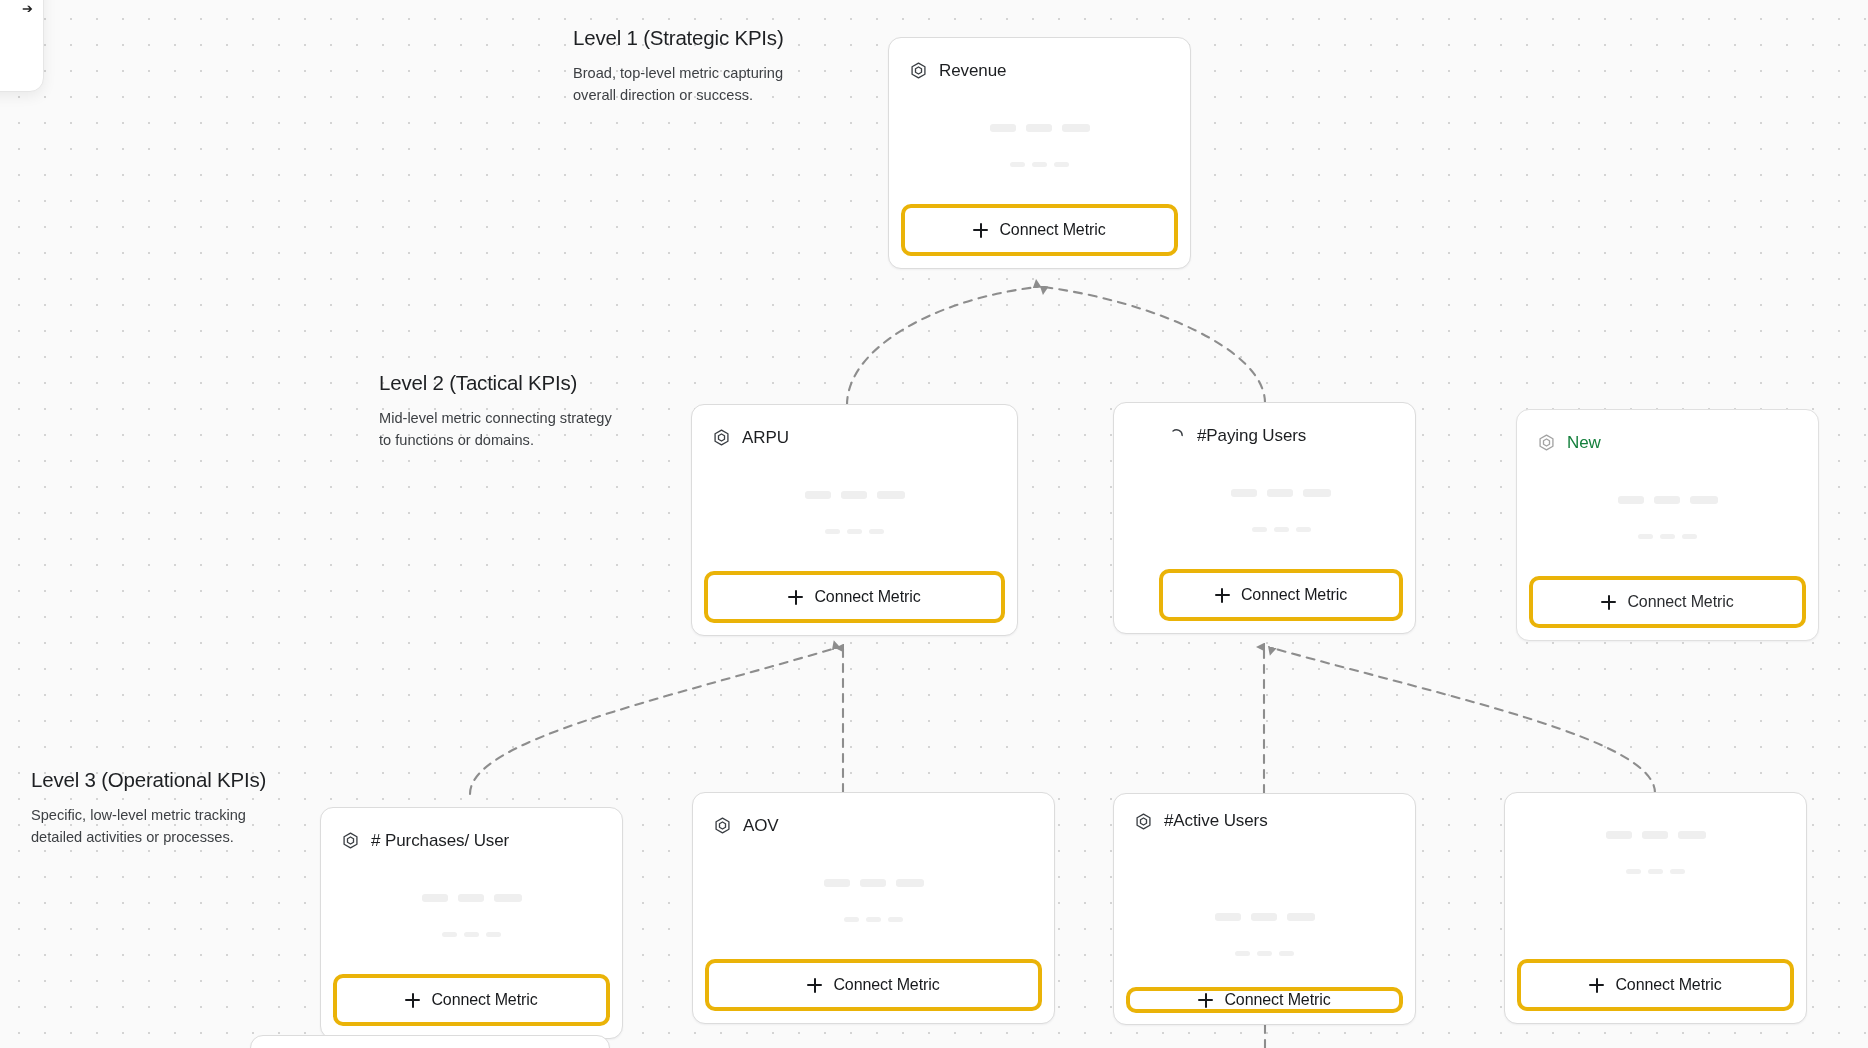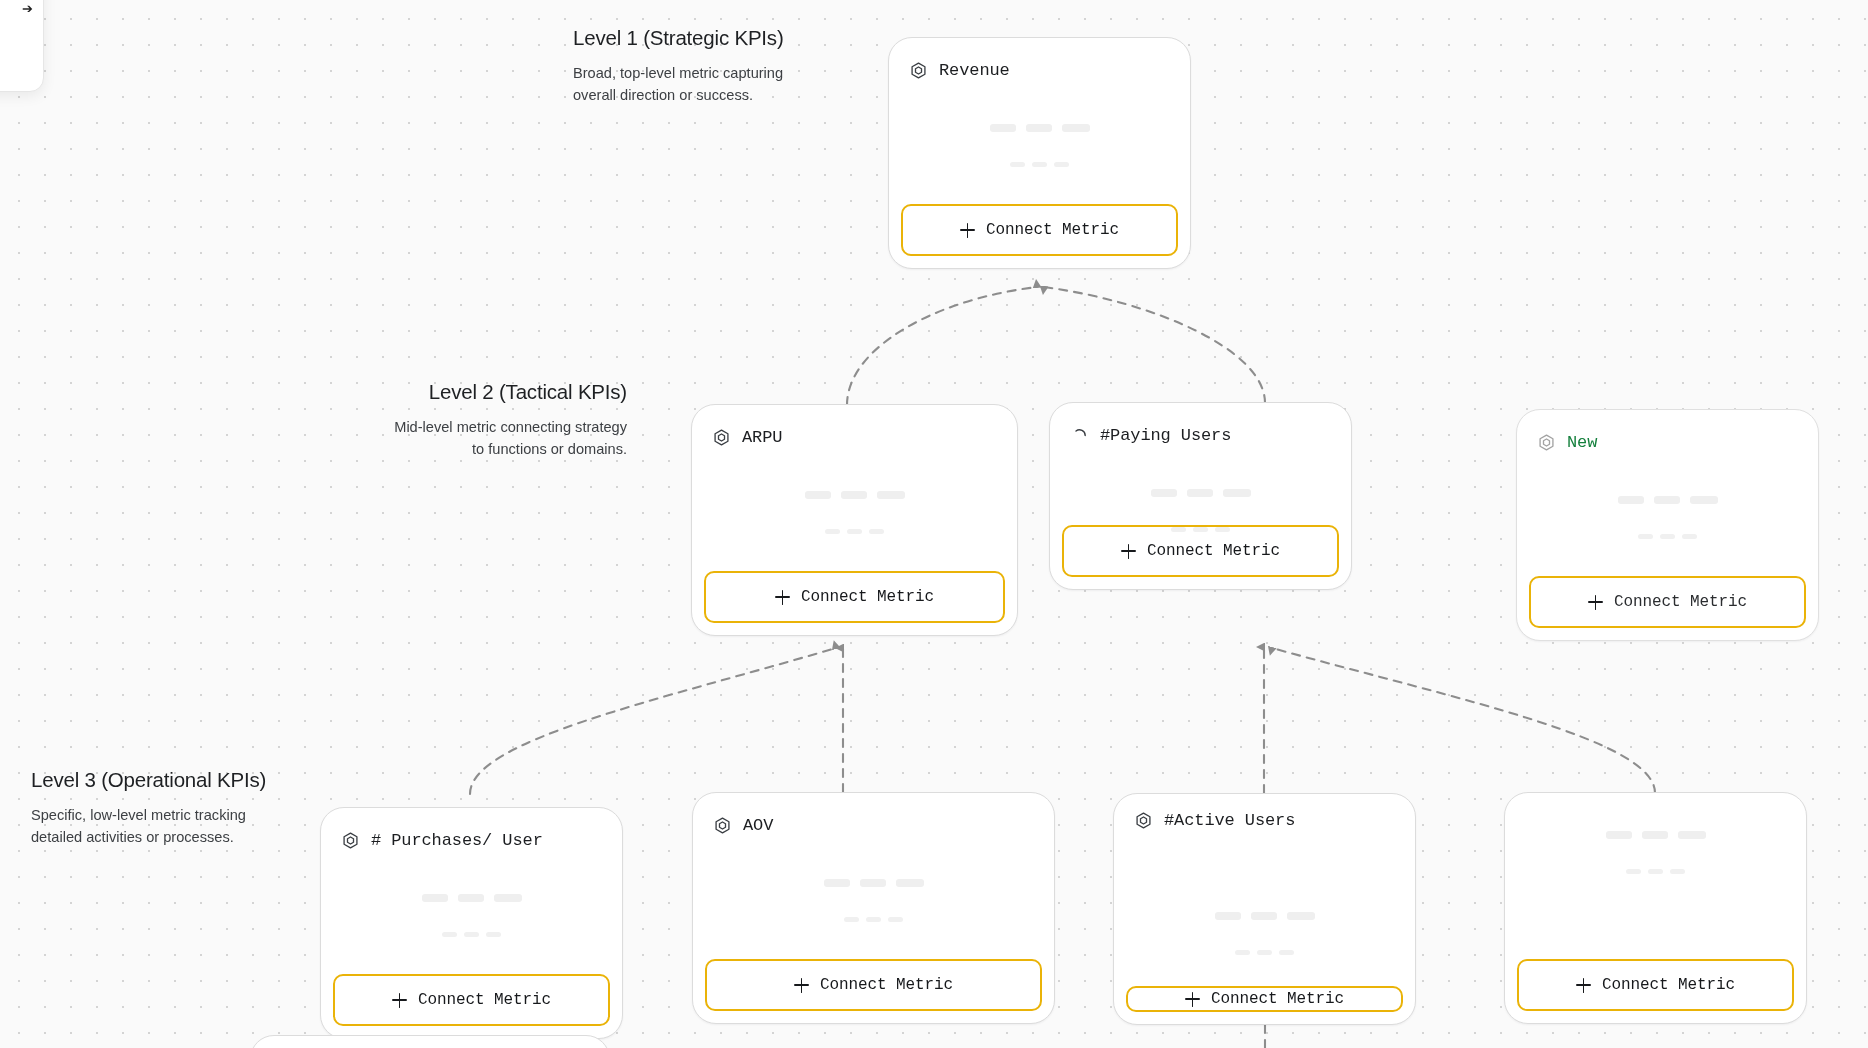--- a/index.html
+++ b/index.html
@@ -58,35 +58,34 @@
   }
   .level-desc {
     margin-top: 12px;
     font-size: 14.6px;
     line-height: 1.52;
     color: #3d4044;
     max-width: 248px;
   }
 
   #label-l1 { left: 573px; top: 26px; }
-  #label-l2 { left: 379px; top: 380px; text-align: right; }
+  #label-l2 { left: 379px; top: 371px; }
   #label-l3 { left: 31px; top: 768px; }
 
   
   .card {
     position: absolute;
     background: #ffffff;
     border: 1px solid #dcdcdc;
-    border-radius: 24px;
+    border-radius: 13px;
     box-shadow: 0 1px 2px rgba(16,24,40,0.05);
     display: flex;
     flex-direction: column;
     z-index: 4;
     overflow: hidden;
-    font-family: Liberation Mono, monospace;
   }
   .card.muted { border-color: #e0e0e0; }
 
   .card-head {
     display: flex;
     align-items: center;
     gap: 11px;
     padding: 17px 20px 0 20px;
     height: 48px;
   }
@@ -120,21 +119,21 @@
     height: 8px;
   }
   .skel.w1 { width: 26px; }
   .skel.w2 { width: 26px; }
   .skel.w3 { width: 28px; }
   .skel-row.bottom .skel { height: 5px; width: 15px; background: #f0f0f0; }
 
   .connect-btn {
     margin: 0 12px 12px 12px;
     height: 52px;
-    border: 2px solid #eab308;
+    border: 4px solid #eab308;
     border-radius: 10px;
     background: #ffffff;
     display: flex;
     align-items: center;
     justify-content: center;
     gap: 11px;
     cursor: pointer;
   }
   .plus-icon {
     width: 15px; height: 15px;
@@ -251,21 +250,21 @@
         <span class="skel"></span>
         <span class="skel"></span>
       </div>
     </div>
     <div class="connect-btn">
       <span class="plus-icon"></span>
       <span class="connect-label">Connect Metric</span>
     </div>
   </div>
 
-  <div class="card" style="left:1049px; top:402px; width:303px; height:188px;">
+  <div class="card" style="left:1113px; top:402px; width:303px; height:232px;padding-left:33px;">
     <div class="card-head">
       <svg class="card-icon" viewBox="0 0 24 24">
         <path d="M19.2 12 A7.2 7.2 0 0 0 7.6 6.3" fill="none" stroke="#3c4045" stroke-width="1.8" stroke-linecap="round"></path>
       </svg>
       <span class="card-title">#Paying Users</span>
     </div>
     <div class="card-body">
       <div class="skel-row top">
         <span class="skel w1"></span>
         <span class="skel w2"></span>

